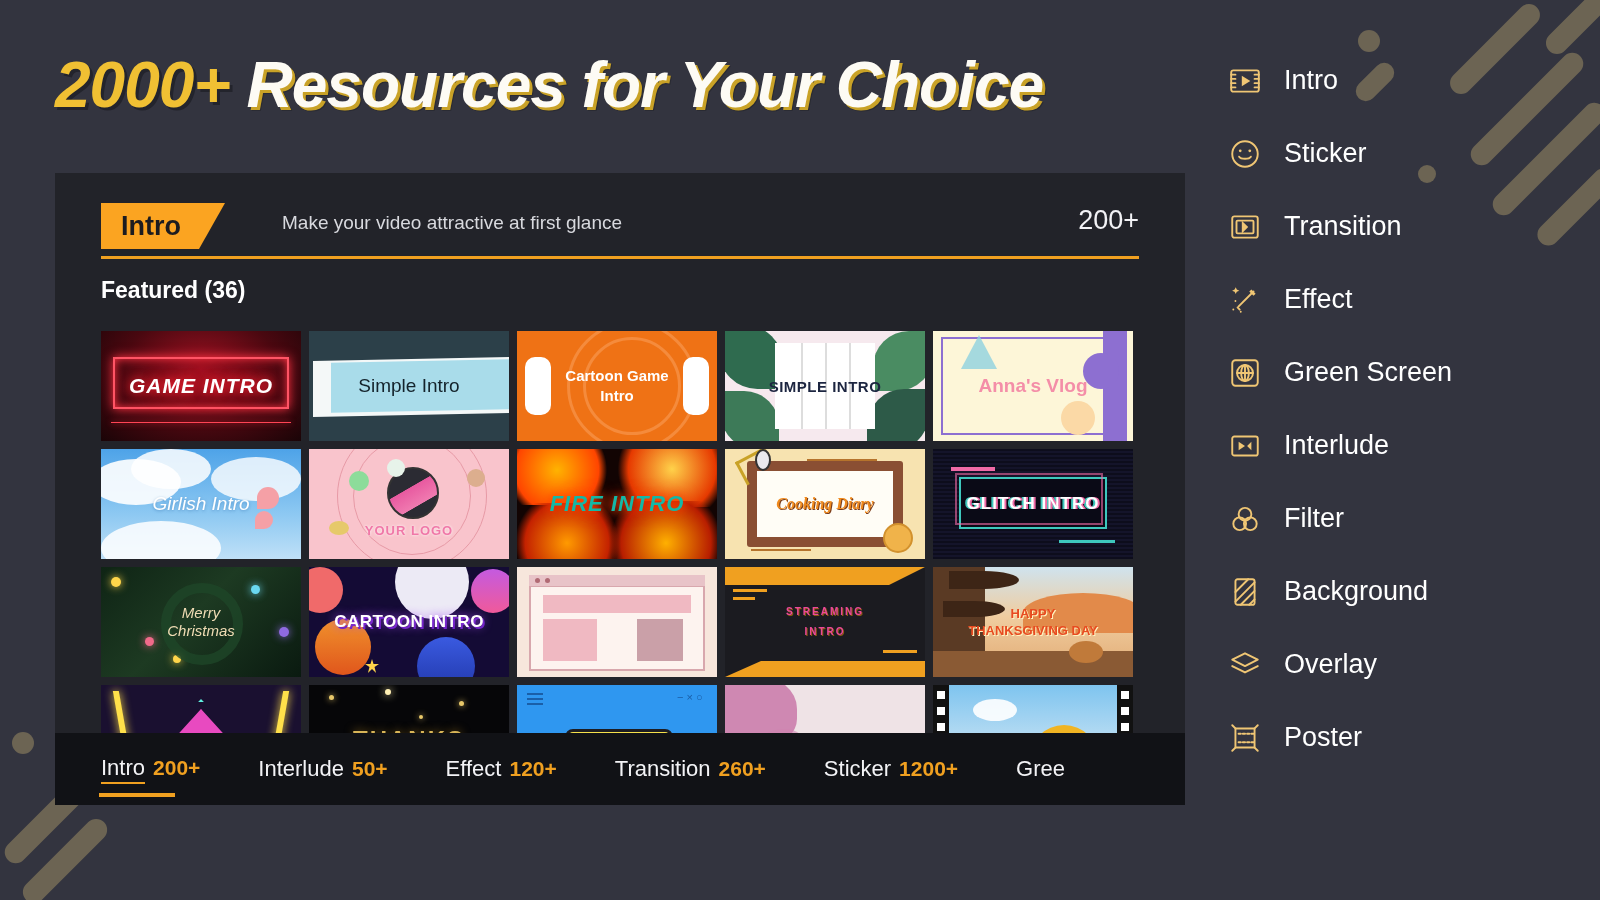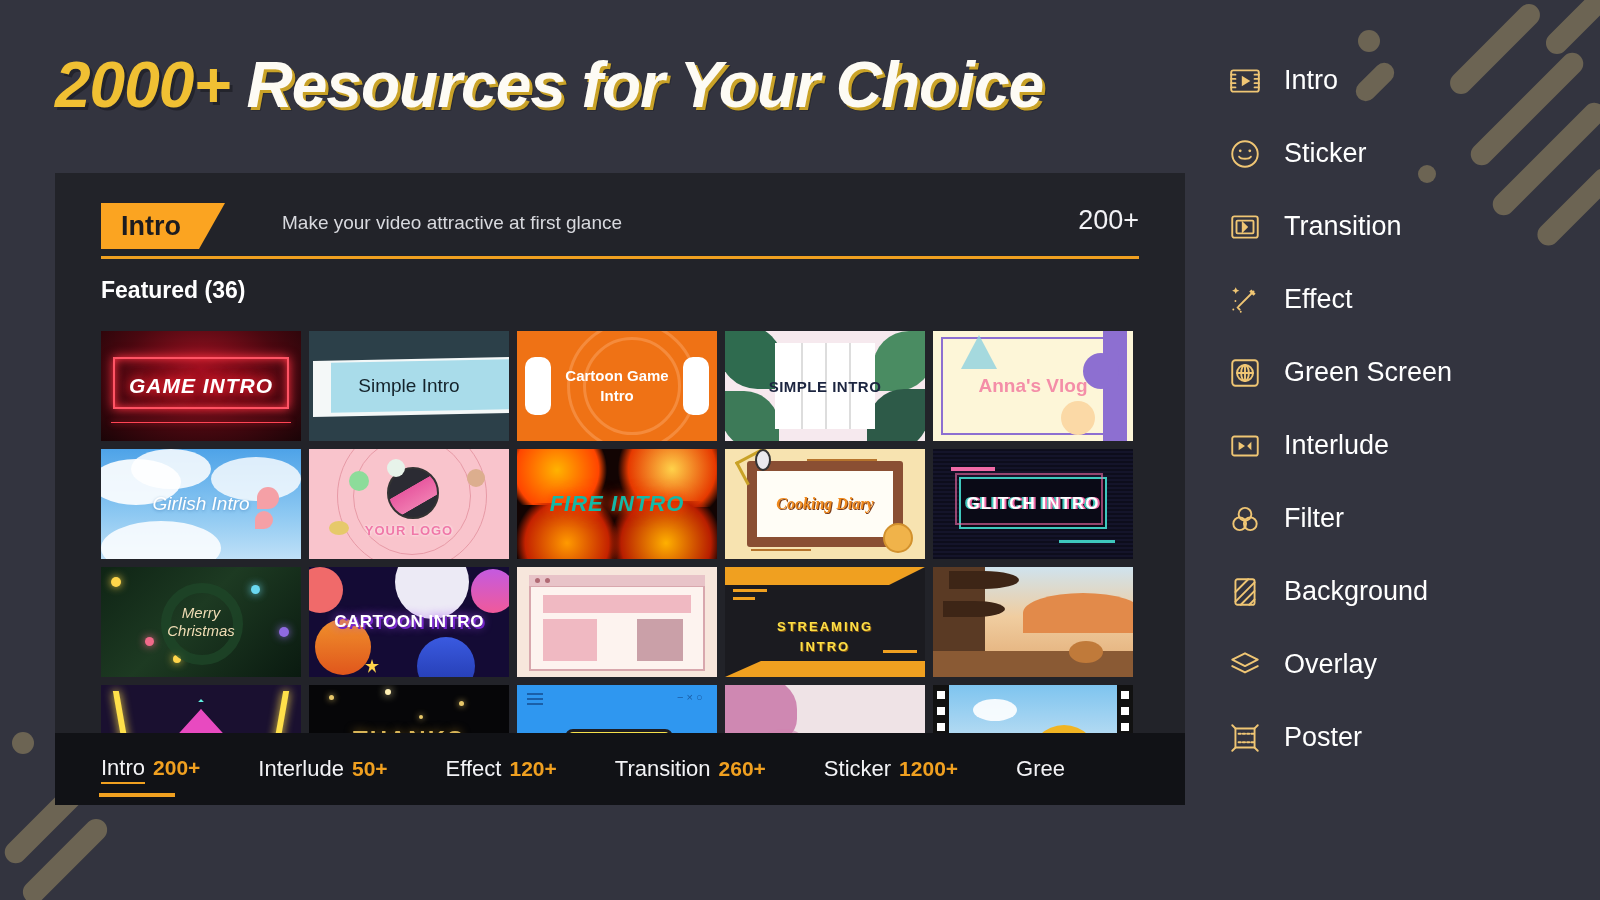--- a/index.html
+++ b/index.html
@@ -284,30 +284,31 @@
         <div style="position:absolute;left:26px;top:52px;width:54px;height:42px;background:#f0b9c2;"></div>
         <div style="position:absolute;left:120px;top:52px;width:46px;height:42px;background:#caa0a8;"></div>
         </div>
         <div class="thumb">
           <div style="position:absolute;inset:0;background:#1b1b20;"></div>
         <div style="position:absolute;left:0;top:0;width:200px;height:18px;background:#f0a020;clip-path:polygon(0 0,100% 0,82% 100%,0 100%);"></div>
         <div style="position:absolute;left:0;bottom:0;width:200px;height:16px;background:#f0a020;clip-path:polygon(18% 0,100% 0,100% 100%,0 100%);"></div>
         <div style="position:absolute;left:8px;top:22px;width:34px;height:3px;background:#f0a020;"></div>
         <div style="position:absolute;left:8px;top:30px;width:22px;height:3px;background:#f0a020;"></div>
         <div style="position:absolute;right:8px;bottom:24px;width:34px;height:3px;background:#f0a020;"></div>
-        <div class="tlabel" style="color:#fde047;font-size:13px;line-height:20px;letter-spacing:2px;text-shadow:1px 1px 0 #8a5a10;margin-top:15px;">STREAMING<br>INTRO</div>
+        <div class="tlabel" style="color:#ec4899;font-size:10px;line-height:20px;letter-spacing:2px;text-shadow:1px 1px 0 #8a5a10;">STREAMING<br>INTRO</div>
         </div>
         <div class="thumb">
           <div style="position:absolute;inset:0;background:linear-gradient(#cfe3ee 0%,#f0cda0 45%,#e0a870 100%);"></div>
         <div style="position:absolute;left:90px;top:26px;width:120px;height:40px;background:#e28a4a;border-radius:50% 50% 0 0;"></div>
         <div style="position:absolute;left:0px;top:-8px;width:52px;height:118px;background:#5a3a24;"></div>
         <div style="position:absolute;left:16px;top:4px;width:70px;height:18px;background:#3d2516;border-radius:0 50% 50% 0;"></div>
         <div style="position:absolute;left:10px;top:34px;width:62px;height:16px;background:#3d2516;border-radius:0 50% 50% 0;"></div>
         <div style="position:absolute;left:0;bottom:0;width:200px;height:26px;background:#8a5a34;"></div>
         <div style="position:absolute;right:30px;bottom:14px;width:34px;height:22px;border-radius:50%;background:#c07a3a;"></div>
+        <div class="tlabel" style="color:#e84a20;font-size:13px;line-height:17px;text-shadow:1px 1px 0 #fff3c0;">HAPPY<br>THANKSGIVING DAY</div>
         </div>
         <div class="thumb">
           <div style="position:absolute;inset:0;background:#1a1030;"></div>
         <div style="position:absolute;left:18px;top:6px;width:6px;height:70px;background:#ffe04a;box-shadow:0 0 10px #ffe04a;transform:skewX(10deg);"></div>
         <div style="position:absolute;right:18px;top:6px;width:6px;height:70px;background:#ffe04a;box-shadow:0 0 10px #ffe04a;transform:skewX(-10deg);"></div>
         <div style="position:absolute;left:60px;top:24px;width:80px;height:44px;background:#e84ac0;clip-path:polygon(50% 0,100% 100%,50% 70%,0 100%);box-shadow:0 0 14px #e84ac0;"></div>
         <div style="position:absolute;left:46px;top:14px;width:108px;height:56px;border:3px solid #60f0e0;clip-path:polygon(50% 0,100% 100%,50% 72%,0 100%);"></div>
         <div style="position:absolute;left:0;bottom:0;width:200px;height:12px;background:#fff;"></div>
         </div>
         <div class="thumb">

